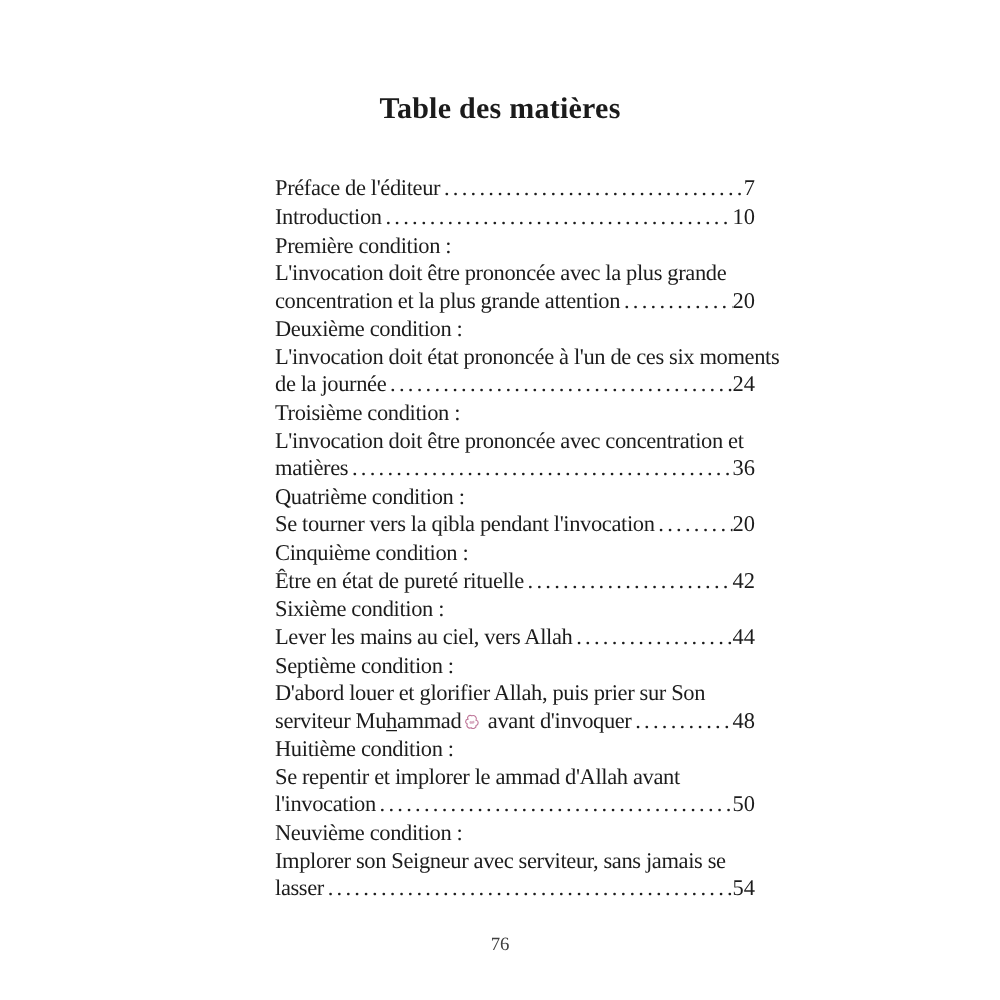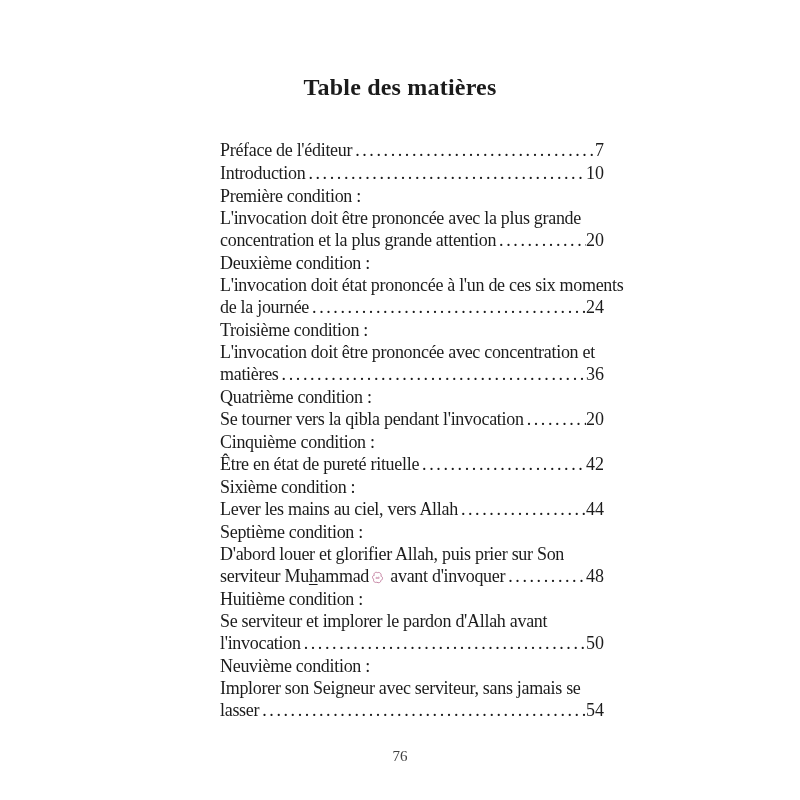--- a/index.html
+++ b/index.html
@@ -175,21 +175,21 @@
             </svg><span> avant d'invoquer</span></span>
           <span class="dots">................................................................................................................................................................</span>
           <span class="pagenum">48</span>
         </div>
       </div>
       <div class="entry">
         <div class="line">
           <span class="text">Huitième condition :</span>
         </div>
         <div class="line">
-          <span class="text">Se serviteur et implorer le pardon d'Allah avant</span>
+          <span class="text">Se repentir et implorer le ammad d'Allah avant</span>
         </div>
         <div class="line">
           <span class="text">l'invocation</span>
           <span class="dots">................................................................................................................................................................</span>
           <span class="pagenum">50</span>
         </div>
       </div>
       <div class="entry">
         <div class="line">
           <span class="text">Neuvième condition :</span>

